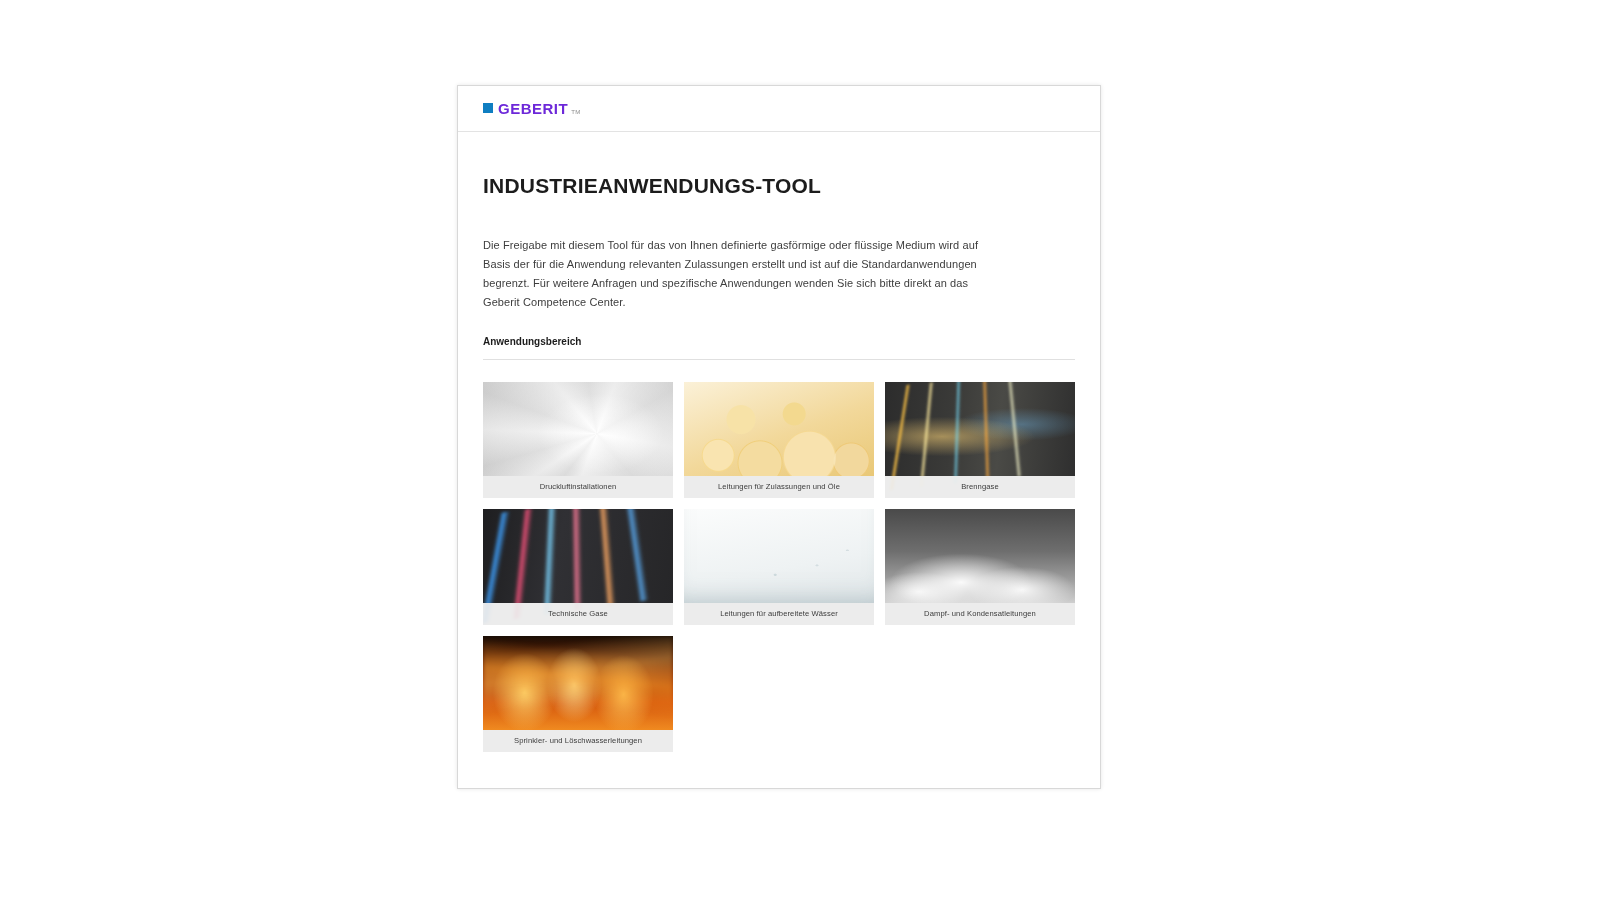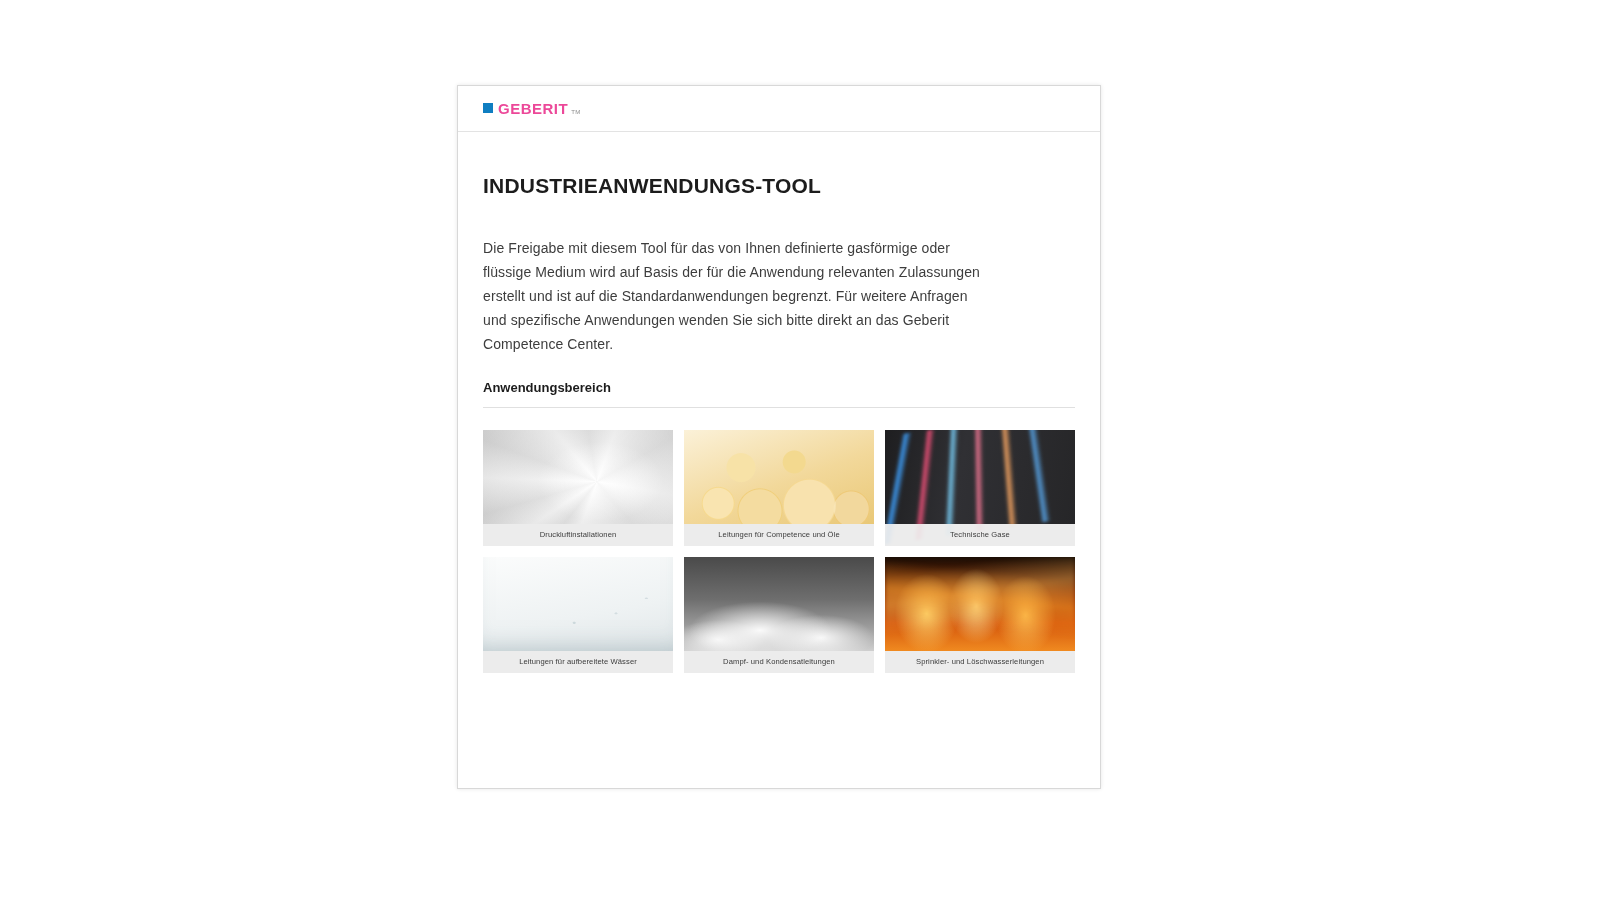--- a/index.html
+++ b/index.html
@@ -47,49 +47,49 @@
     background: #0f7ec1;
     margin-right: 5px;
     position: relative;
     top: -1px;
   }
   .logo-word {
     font-family: "Liberation Sans", sans-serif;
     font-weight: bold;
     font-size: 15px;
     letter-spacing: 0.5px;
-    color: #ec4899;
+    color: #6d28d9;
   }
   .logo-tm {
     font-size: 6px;
     color: #8a8a8a;
     margin-left: 3px;
     letter-spacing: 0.5px;
   }
   .content {
     padding: 28px 25px 0 25px;
   }
   h1.page-title {
     font-size: 21px;
     font-weight: bold;
     letter-spacing: 0.2px;
     color: #1c1c1c;
     margin: 14px 0 13px 0;
     font-family: "Liberation Sans", sans-serif;
   }
   .intro {
     margin-top: 38px;
-    font-size: 14px;
+    font-size: 11px;
     line-height: 1.72;
     color: #3d3d3d;
     max-width: 508px;
     letter-spacing: 0.1px;
   }
   h2.section-title {
-    font-size: 13px;
+    font-size: 10px;
     font-weight: bold;
     color: #1c1c1c;
     margin: 24px 0 0 0;
   }
   .divider {
     margin-top: 12px;
     border-bottom: 1px solid #e0e0e0;
   }
   .grid {
     margin-top: 22px;
@@ -290,24 +290,28 @@
 
       <div class="grid">
 
         <div class="card">
           <div class="thumb th-air"></div>
           <div class="caption">Druckluftinstallationen</div>
         </div>
 
         <div class="card">
           <div class="thumb th-oil"></div>
-          <div class="caption">Leitungen für Competence und Öle</div>
-        </div>
-
-
+          <div class="caption">Leitungen für Zulassungen und Öle</div>
+        </div>
+
+
+        <div class="card">
+          <div class="thumb th-burn"></div>
+          <div class="caption">Brenngase</div>
+        </div>
 
         <div class="card">
           <div class="thumb th-tech"></div>
           <div class="caption">Technische Gase</div>
         </div>
 
         <div class="card">
           <div class="thumb th-water"></div>
           <div class="caption">Leitungen für aufbereitete Wässer</div>
         </div>

